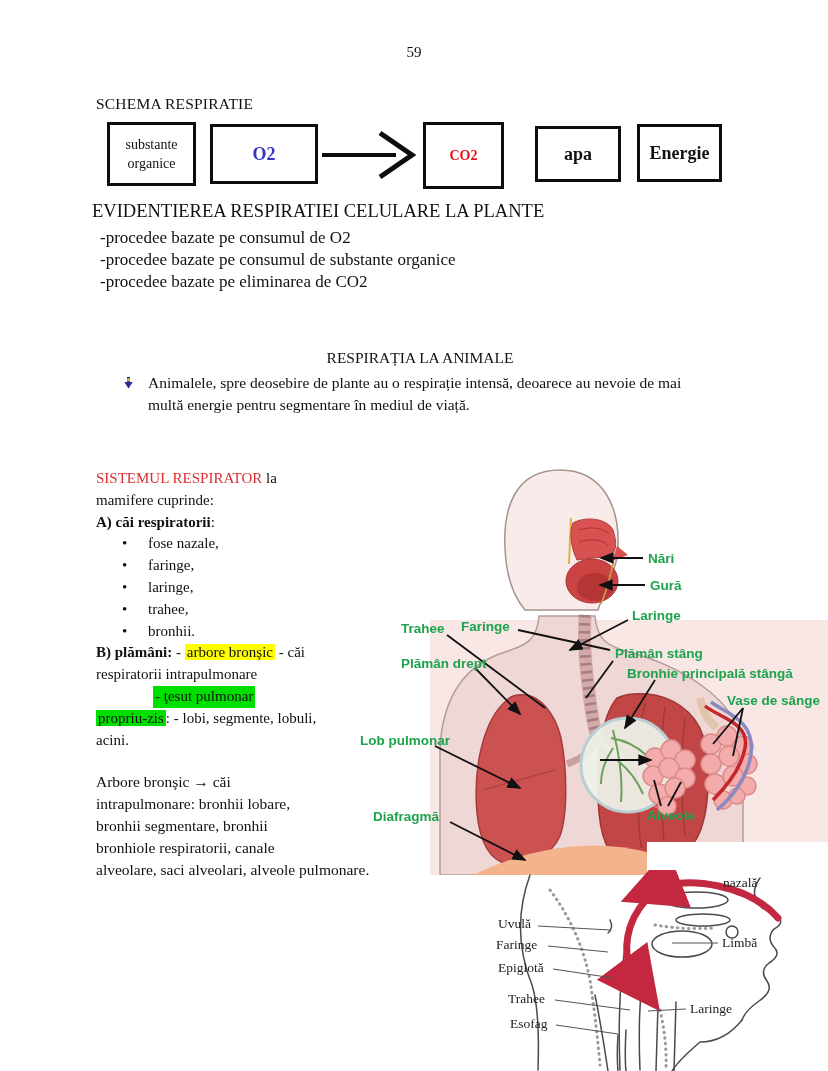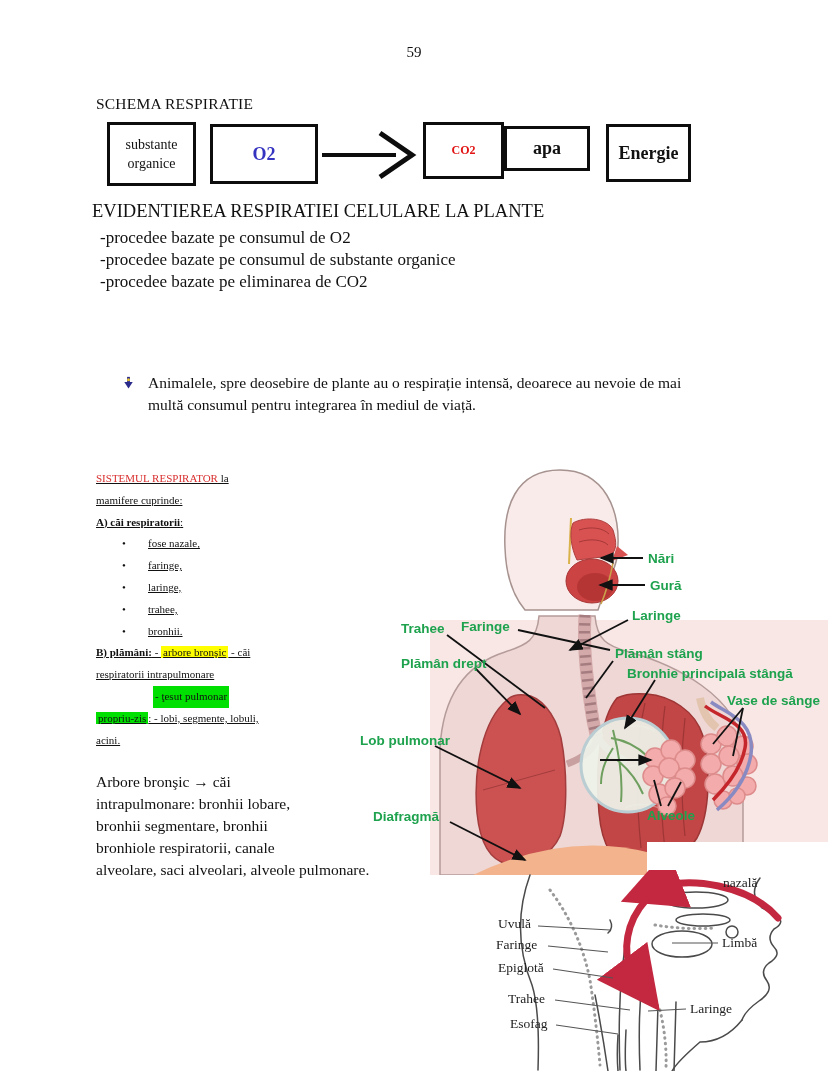--- a/index.html
+++ b/index.html
@@ -9,32 +9,32 @@
 
   .page-num{top:44px;left:0;width:828px;text-align:center;font-size:15px;}
   .schema-title{top:95px;left:96px;font-size:15.5px;letter-spacing:.2px;}
 
   .box-row{top:122px;left:107px;display:flex;align-items:flex-start;}
   .sbox{border:3px solid #0d0d0d;box-sizing:border-box;display:flex;align-items:center;
         justify-content:center;text-align:center;background:#fff;}
   .b1{width:89px;height:64px;font-size:14px;line-height:19px;}
   .b2{width:108px;height:60px;margin-left:14px;margin-top:2px;font-weight:bold;font-size:18px;}
   .arrowbox{width:105px;height:60px;margin-top:2px;}
-  .b3{width:81px;height:57px;font-weight:bold;font-size:12px;font-family:Liberation Serif, serif;}
-  .b4{width:86px;height:45px;margin-top:4px;font-weight:bold;font-size:18px;}
+  .b3{width:81px;height:67px;font-weight:bold;font-size:14px;font-family:Liberation Serif, serif;}
+  .b4{width:86px;height:56px;margin-left:31px;margin-top:4px;font-weight:bold;font-size:18px;}
   .b5{width:85px;height:58px;margin-left:16px;margin-top:2px;font-weight:bold;font-size:18px;}
 
   .evid-title{top:201px;left:92px;font-size:18.5px;}
   .evid-lines{top:227px;left:100px;font-size:17px;line-height:22px;}
 
   .resp-title{top:349px;left:100px;width:640px;text-align:center;font-size:15.5px;}
   .animale{top:372px;left:148px;font-size:15.5px;line-height:21.5px;}
   .bullet-ico{position:absolute;top:375px;left:121px;width:15px;height:15px;}
 
-  .leftcol{top:468px;left:96px;width:330px;font-size:11px;line-height:21.8px;text-decoration:underline;}
+  .leftcol{top:468px;left:96px;width:330px;font-size:15px;line-height:21.8px;}
   .red{color:#d92f2f;}
   .bold{font-weight:bold;}
   .li{padding-left:52px;position:relative;}
   .li::before{content:"\2022";position:absolute;left:26px;}
   .hl-y{background:#ffff00;padding:0 2px;}
   .hl-g{background:#00e000;padding:0 2px;}
   .indent-green{margin-left:57px;}
 
   .arbore{top:771px;left:96px;font-size:15.5px;line-height:22px;white-space:nowrap;}
 
@@ -72,31 +72,32 @@
     <div class="sbox b5">Energie</div>
   </div>
 
   <div class="abs evid-title">EVIDENTIEREA RESPIRATIEI CELULARE LA PLANTE</div>
   <div class="abs evid-lines">
     <div>-procedee bazate pe consumul de O2</div>
     <div>-procedee bazate pe consumul de substante organice</div>
     <div>-procedee bazate pe eliminarea de CO2</div>
   </div>
 
+  <div class="abs resp-title">RESPIRAȚIA LA ANIMALE</div>
 
   <span class="abs bullet-ico">
     <svg width="15" height="15" viewBox="0 0 16 16">
       <path d="M8,2 L8,8" stroke="#2b2b8c" stroke-width="3"></path>
       <path d="M3.5,7.5 L12.5,7.5 L8,14.5 Z" fill="#2b2b8c"></path>
       <circle cx="8" cy="5" r="1.6" fill="#e8c32a"></circle>
     </svg>
   </span>
   <div class="abs animale">
     <div>Animalele, spre deosebire de plante au o respirație intensă, deoarece au nevoie de mai</div>
-    <div>multă consumul pentru integrarea în mediul de viață.</div>
+    <div>multă energie pentru segmentare în mediul de viață.</div>
   </div>
 
   <div class="abs leftcol">
     <div><span class="red">SISTEMUL RESPIRATOR</span><span> la</span></div>
     <div>mamifere cuprinde:</div>
     <div><span class="bold">A) căi respiratorii</span><span>:</span></div>
     <div class="li">fose nazale,</div>
     <div class="li">faringe,</div>
     <div class="li">laringe,</div>
     <div class="li">trahee,</div>

